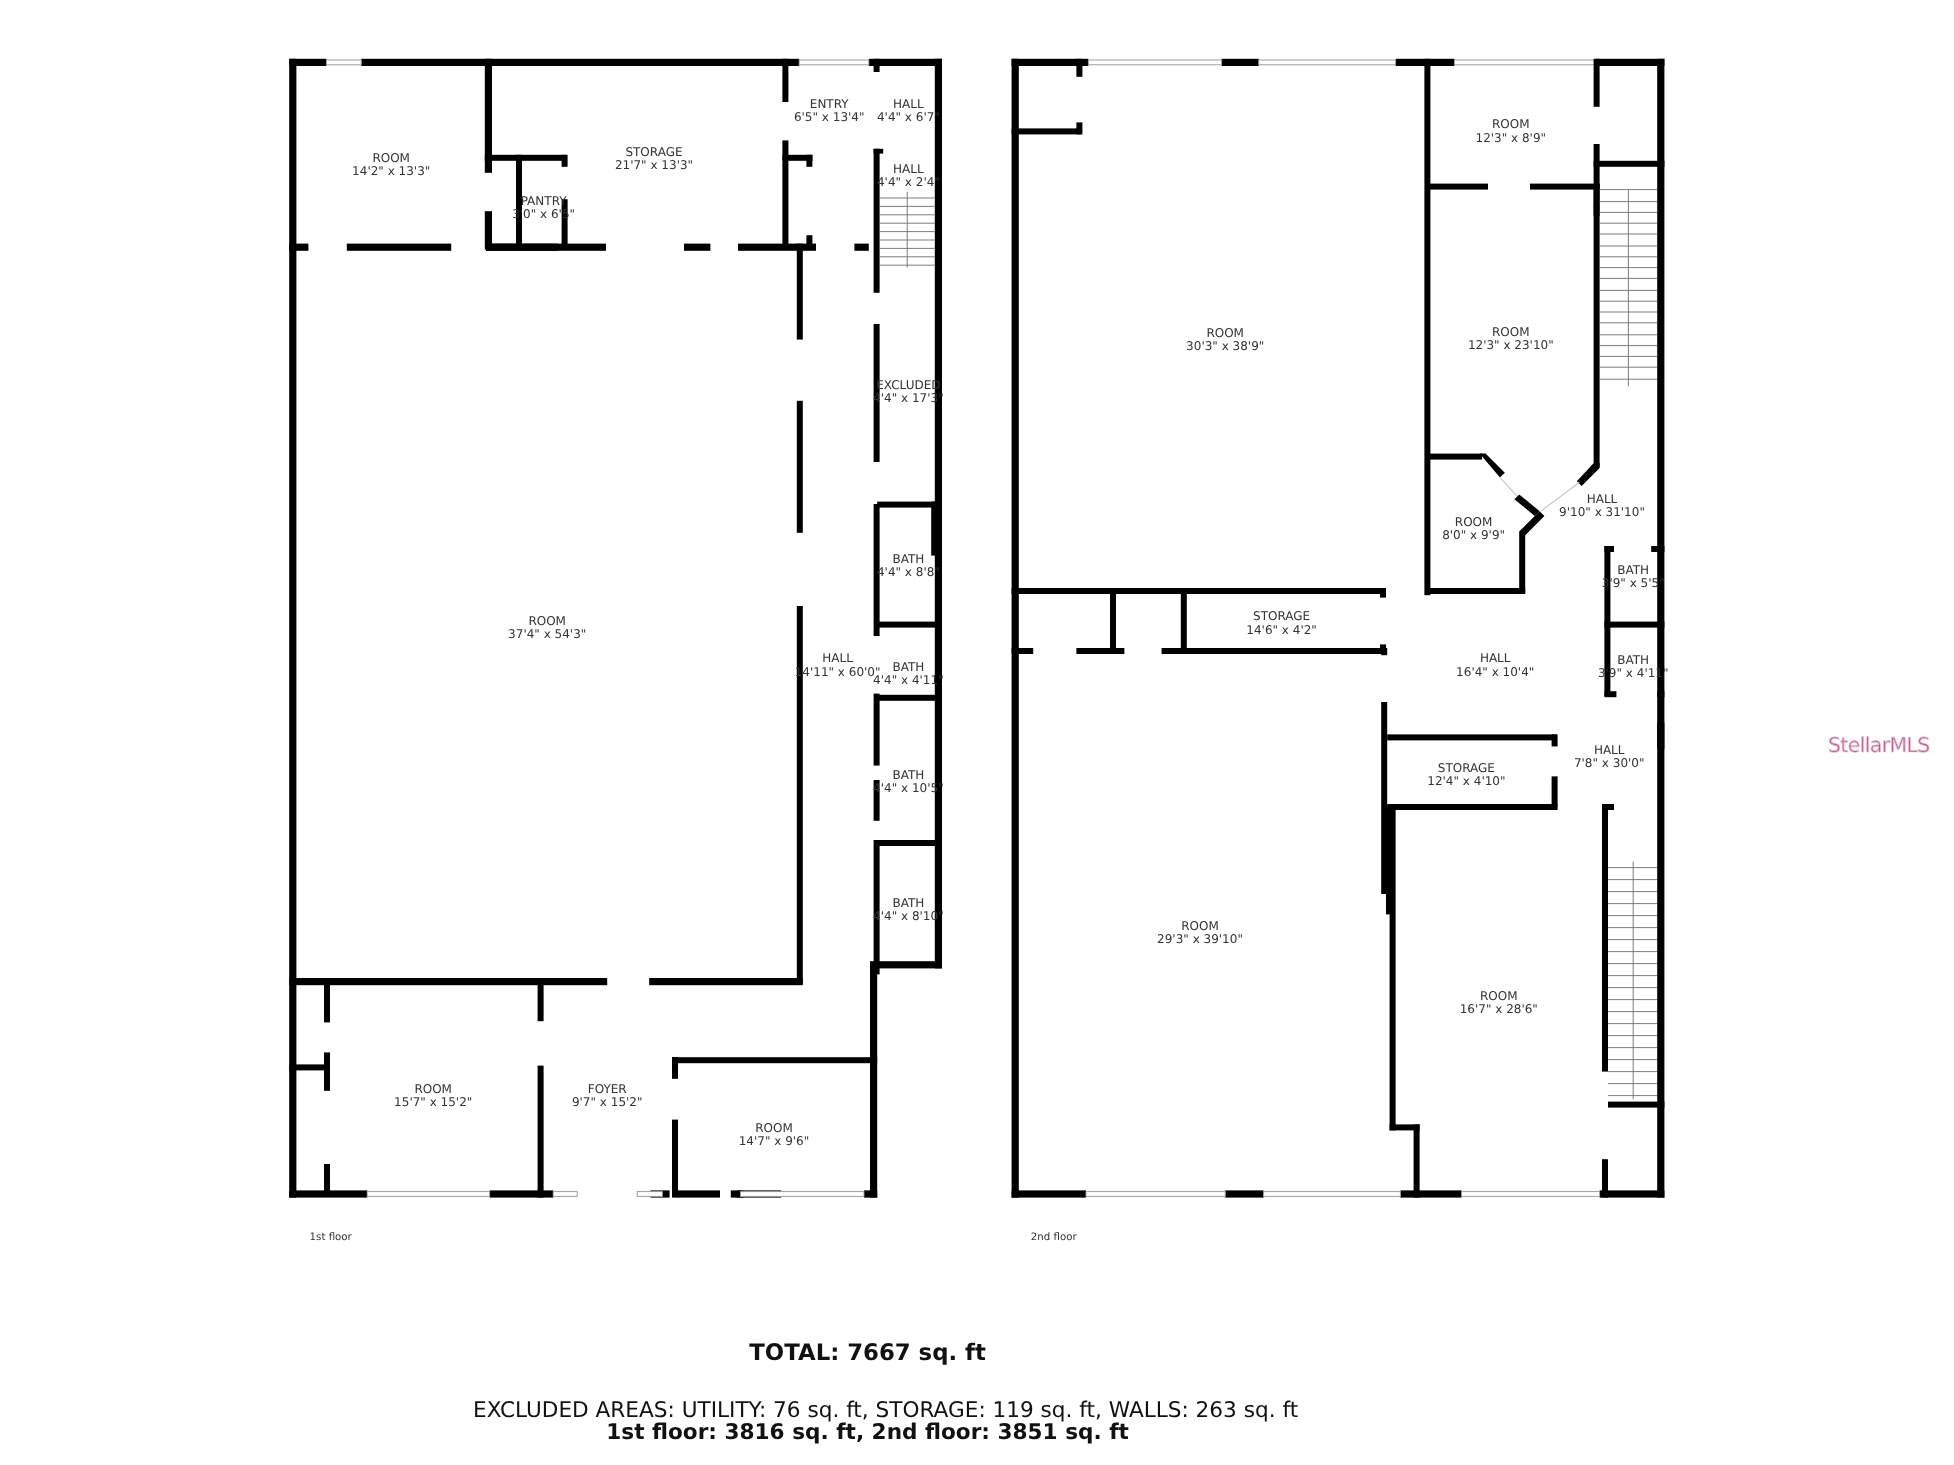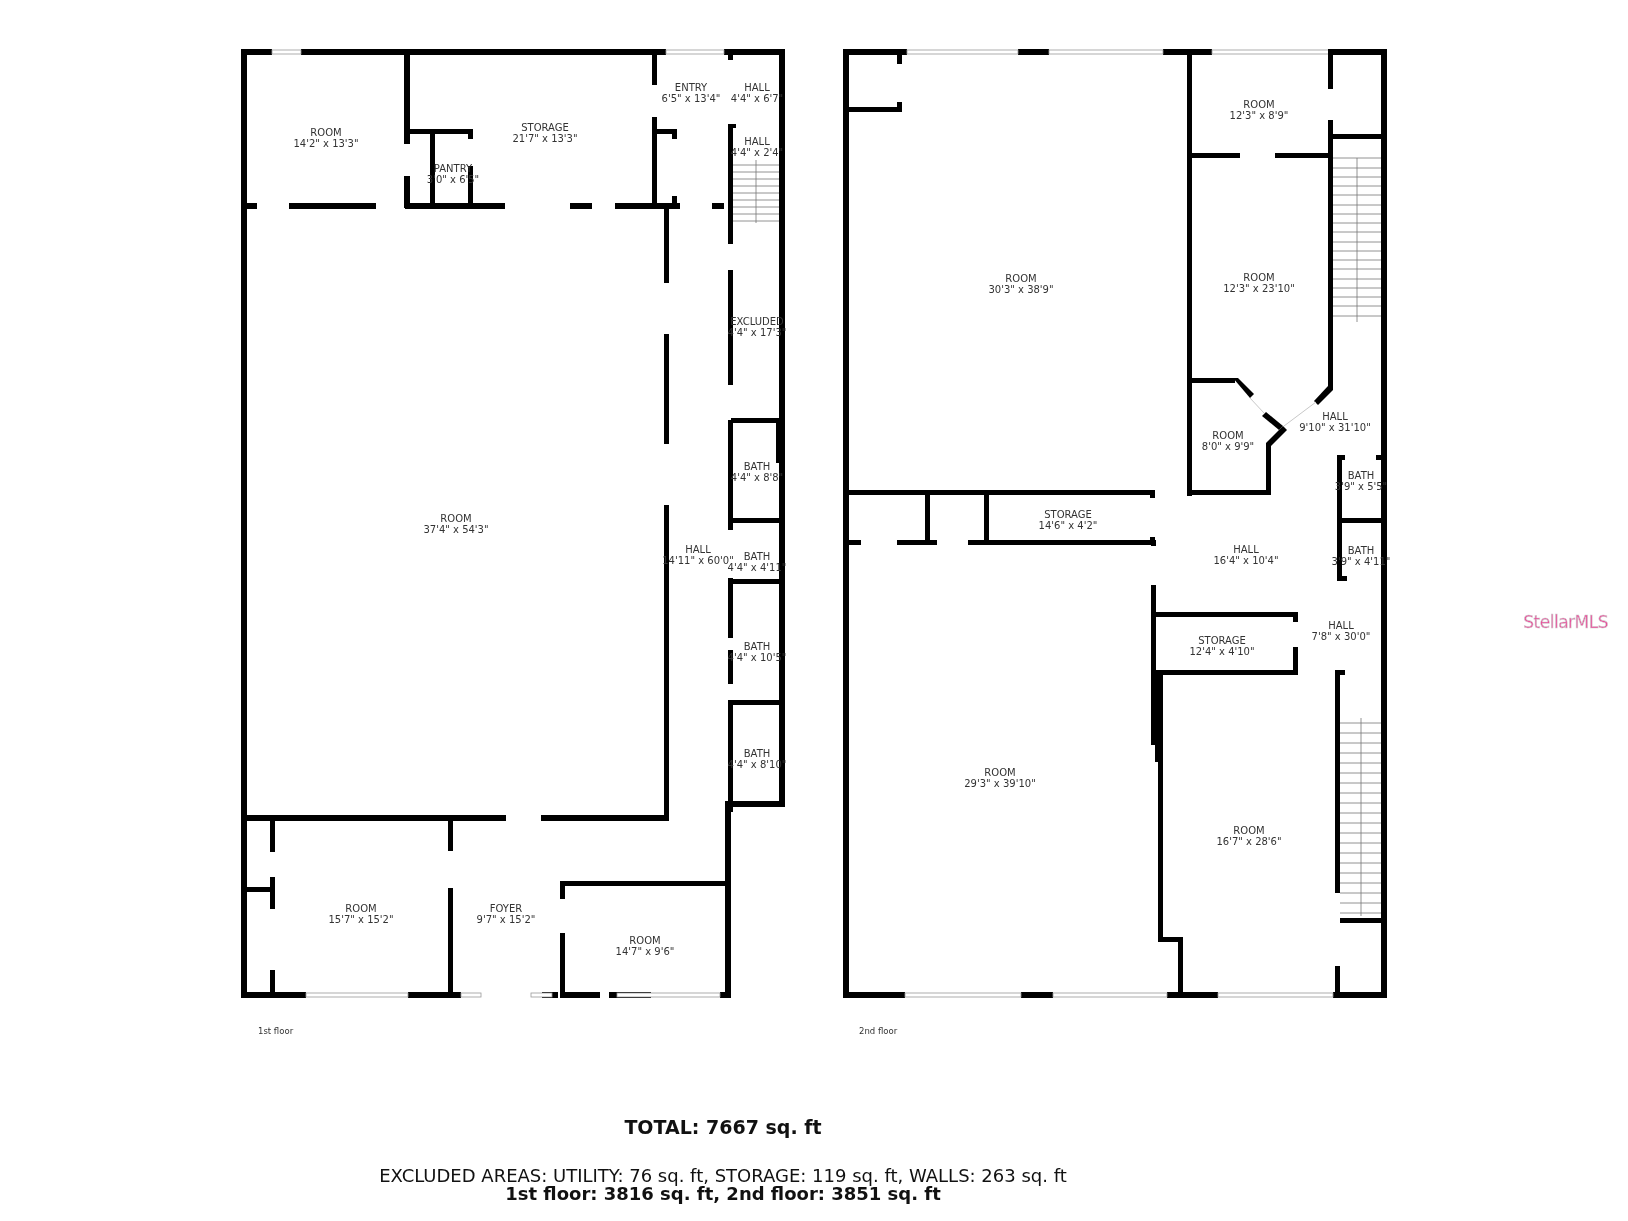--- a/index.html
+++ b/index.html
@@ -8,21 +8,21 @@
   .w { fill:#000; }
   .win { fill:#fff; stroke:#9a9a9a; stroke-width:0.8; }
   .door { stroke:#c8c8c8; stroke-width:1; fill:none; }
   .stair { stroke:#777; stroke-width:0.8; fill:none; }
   .label { position:absolute; transform:translate(-50%,-50%); text-align:center; font-family:"DejaVu Sans", sans-serif; font-size:10px; color:#333; line-height:11px; white-space:nowrap; }
   .floor-name { position:absolute; font-family:"DejaVu Sans", sans-serif; font-size:8.5px; color:#333;margin-left:16px; }
   .watermark { position:absolute; left:1608px; top:612px; transform:translate(-100%,0); font-family:"DejaVu Sans", sans-serif; font-size:17px; color:#ec4899; -webkit-text-stroke:0.6px #cfcfcf; letter-spacing:-0.5px; }
   .summary { position:absolute; left:0; width:1446px; text-align:center; font-family:"DejaVu Sans", sans-serif; color:#111; }
   .sum-total { top:1116px; font-size:19px; font-weight:bold; }
   .sum-floors { top:1183px; font-size:18px;font-weight:bold; }
-  .sum-excl { top:1165px; font-size:18px; }
+  .sum-excl { top:1165px; font-size:18px;padding-left:15px; }
 </style>
 </head>
 <body>
 
 <svg class="plan" width="1628" height="1221" viewBox="0 0 1628 1221" xmlns="http://www.w3.org/2000/svg">
 
   <g>
 
     <rect class="w" x="241" y="49" width="6" height="949"></rect>
 

